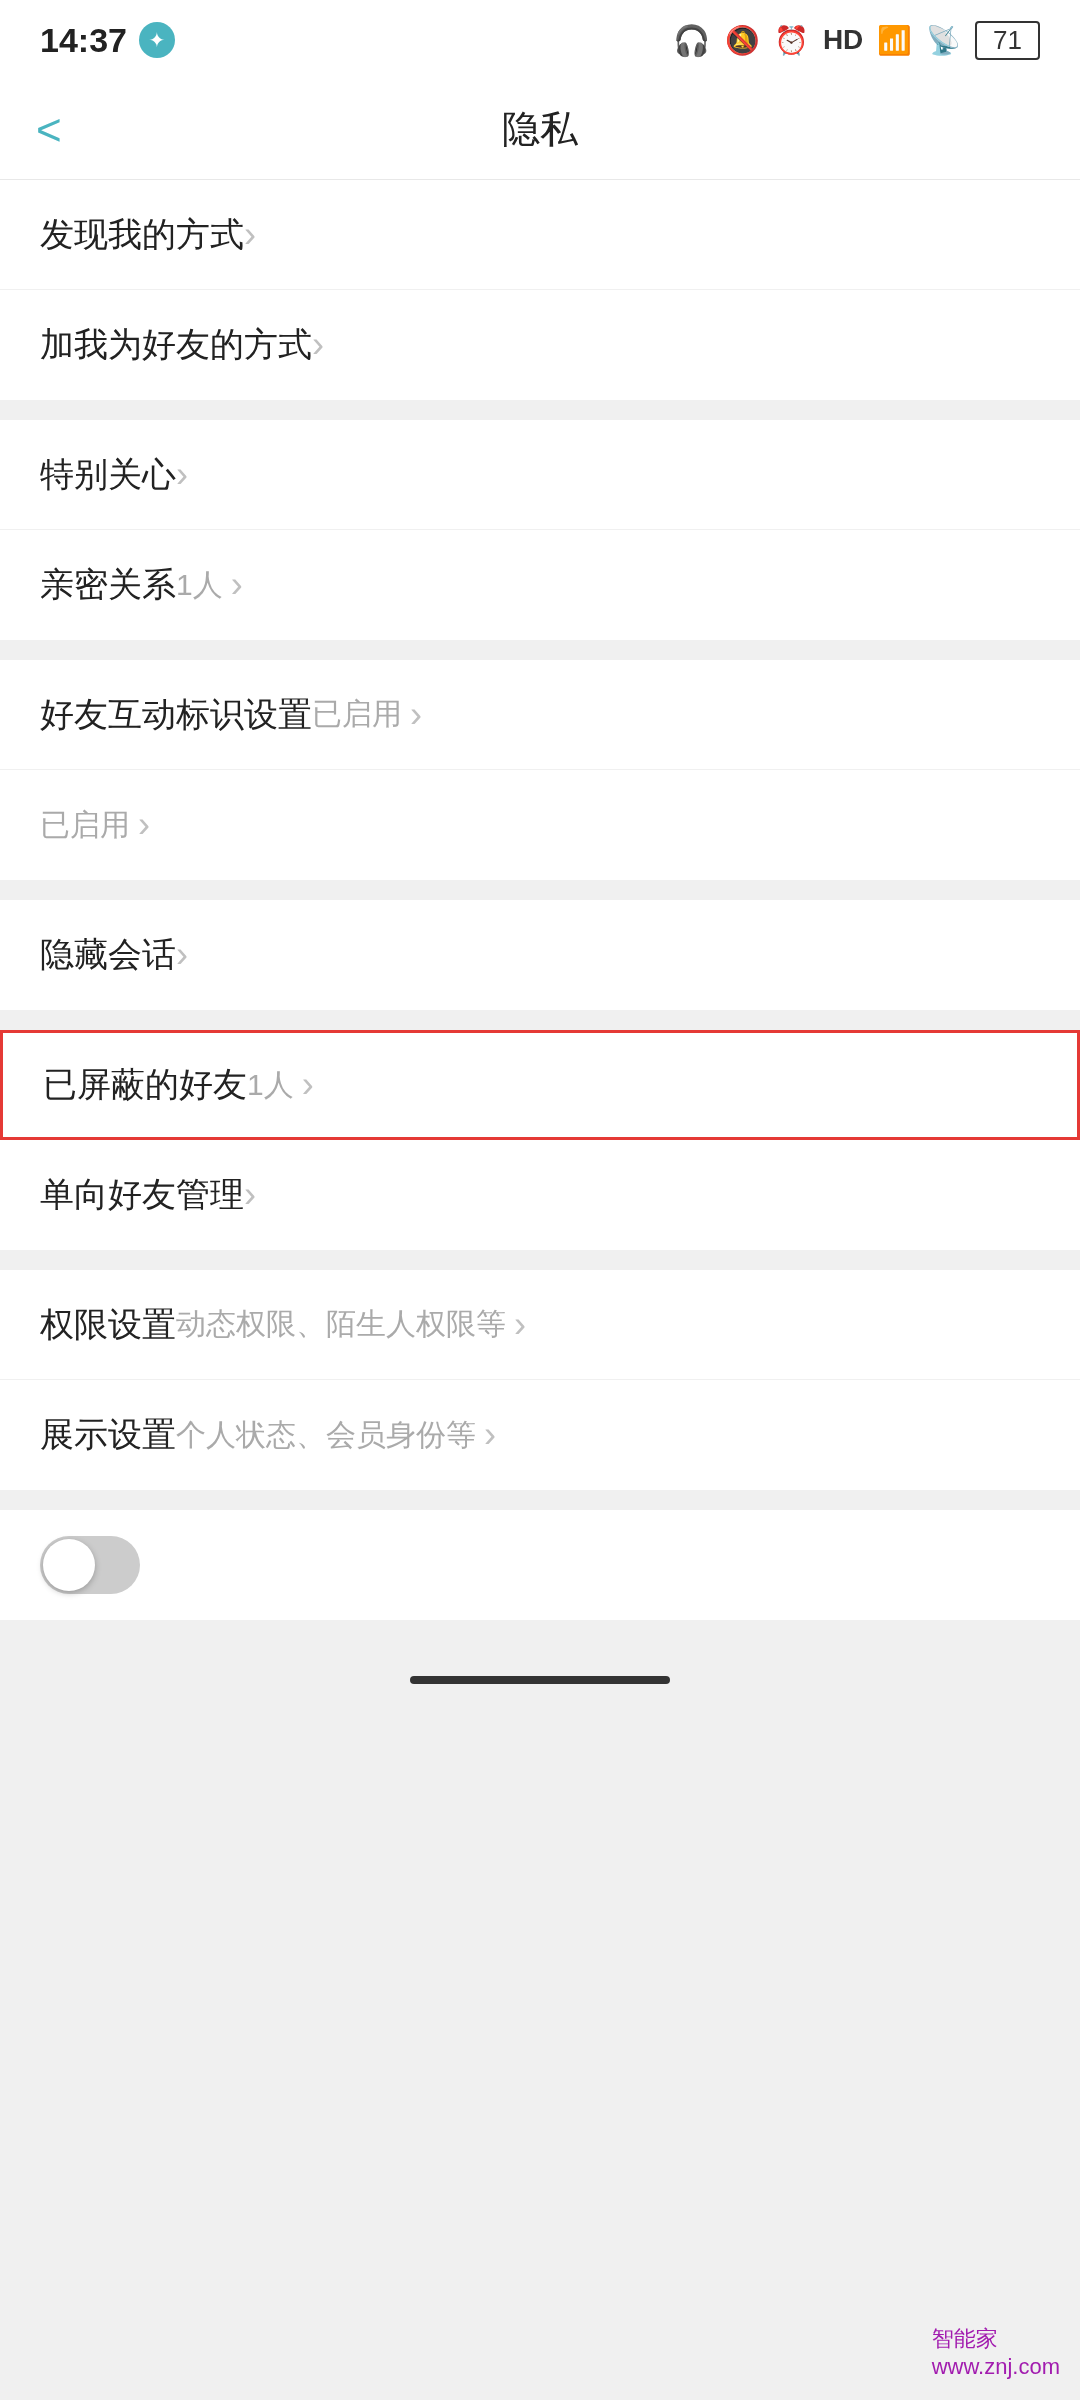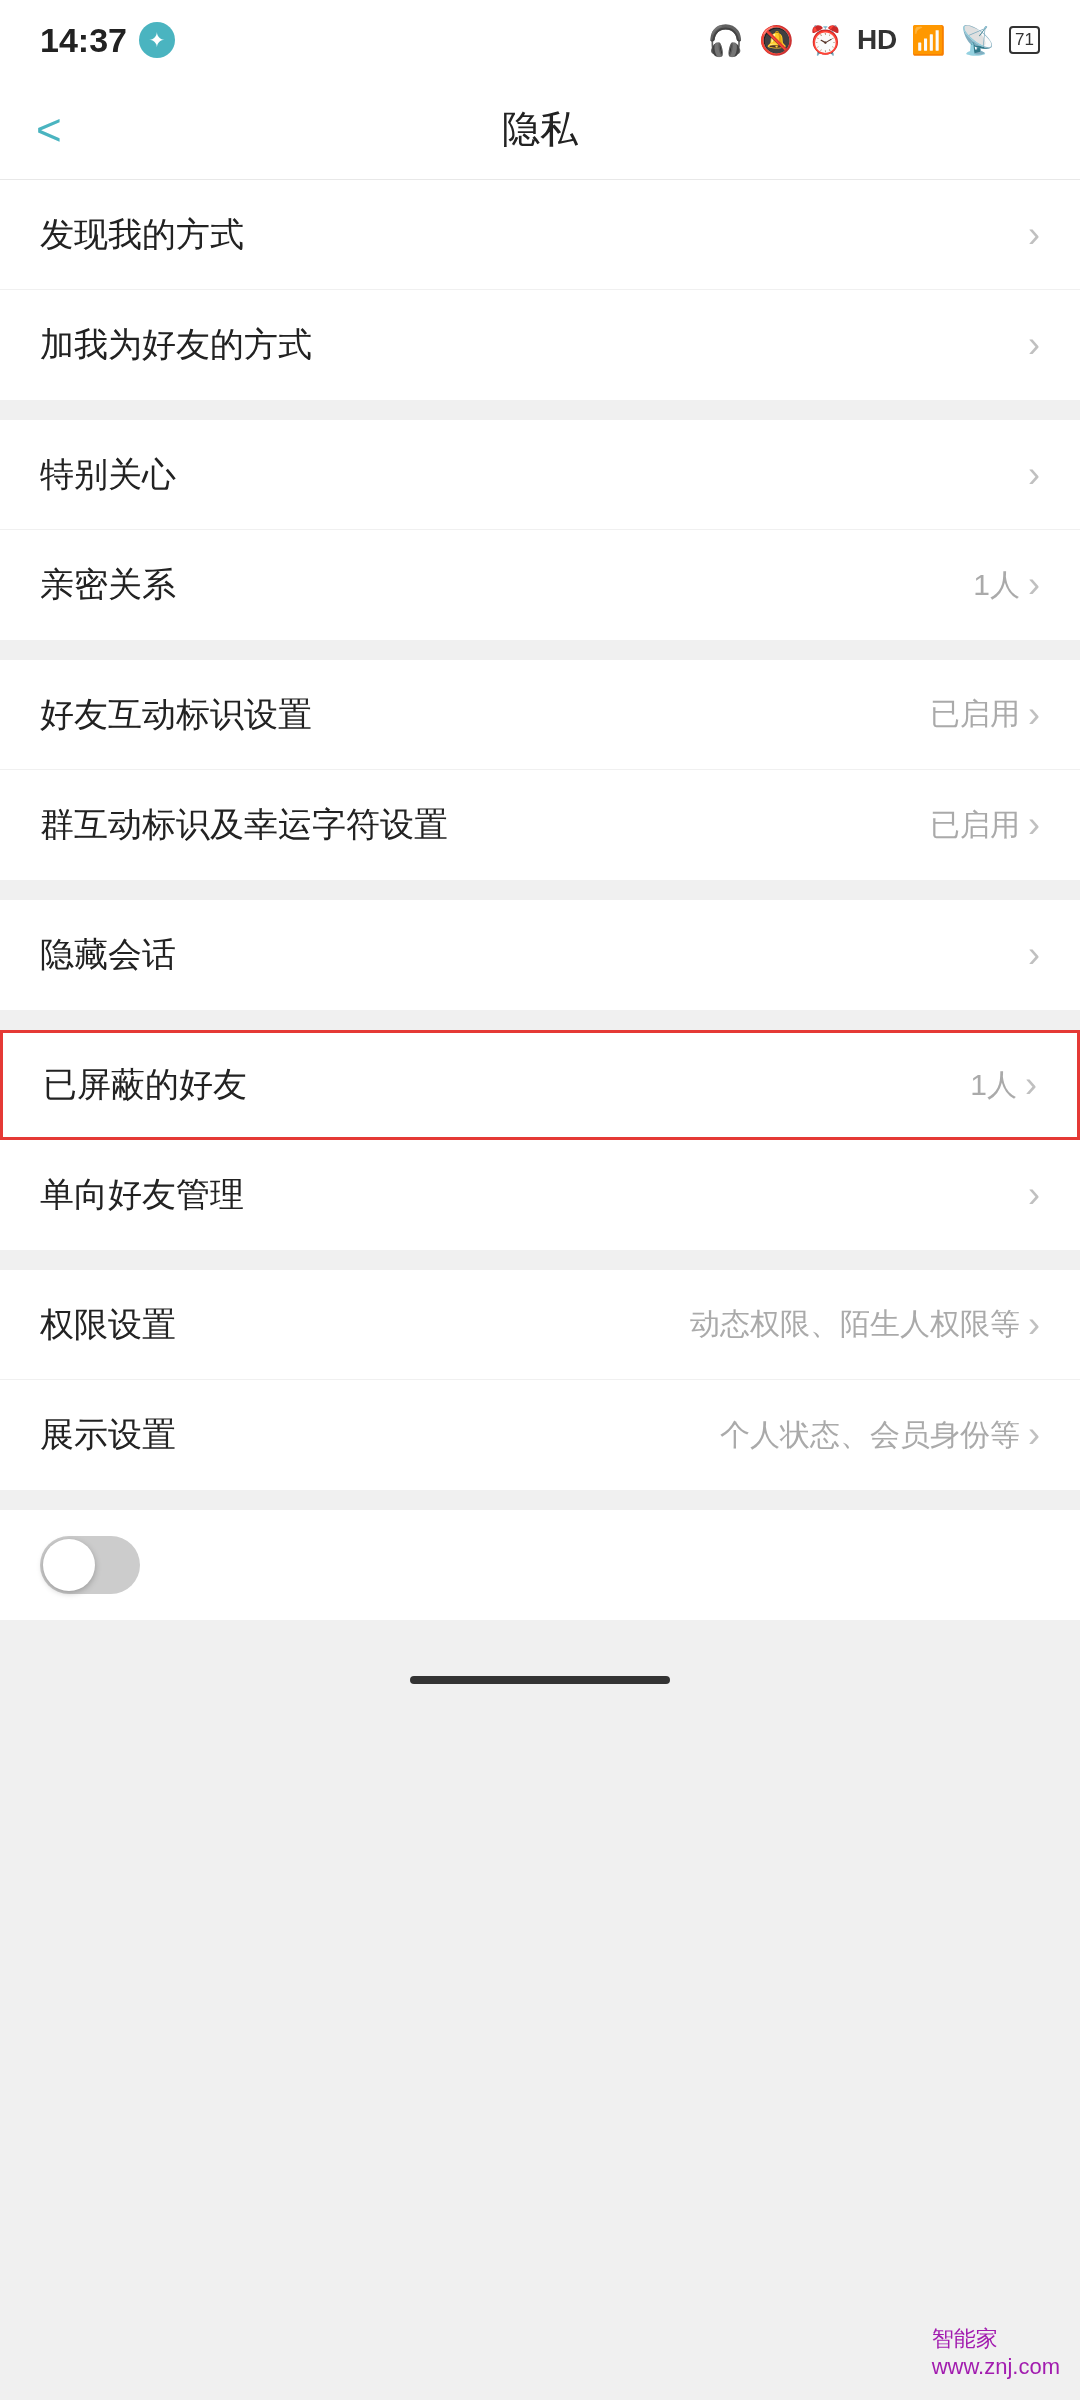--- a/index.html
+++ b/index.html
@@ -71,21 +71,20 @@
       background: #fff;
       margin-bottom: 20px;
     }
 
     .menu-item {
       width: 100%;
       height: 110px;
       background: #fff;
       display: flex;
       align-items: center;
-      justify-content: space-between;
       padding: 0 40px;
       border-bottom: 1px solid #f0f0f0;
       cursor: pointer;
       position: relative;
     }
     .menu-item:last-child {
       border-bottom: none;
     }
 
     .menu-item-left {
@@ -182,21 +181,21 @@
     <span class="status-time">14:37</span>
     <span class="bird-icon">✦</span>
   </div>
   <div class="status-icons">
     <span style="font-size:30px;">🎧</span>
     <span style="font-size:28px;">🔕</span>
     <span style="font-size:28px;">⏰</span>
     <span style="font-size:28px;font-weight:bold;color:#333;">HD</span>
     <span style="font-size:28px;">📶</span>
     <span style="font-size:28px;">📡</span>
-    <span style="font-size:17px;color:#333;border:2px solid #333;padding:2px 4px;border-radius:4px;">
+    <span style="font-size:26px;color:#333;border:2px solid #333;padding:2px 16px;border-radius:4px;">
       <span>71</span>
     </span>
   </div>
 </div>
 
 <div class="nav-bar">
   <span class="nav-back">&lt;</span>
   <span class="nav-title">隐私</span>
 </div>
 
@@ -235,21 +234,20 @@
 
   <div class="section-group">
     <div class="menu-item">
       <span class="menu-item-left">好友互动标识设置</span>
       <div class="menu-item-right">
         <span>已启用</span>
         <span class="chevron">›</span>
       </div>
     </div>
     <div class="menu-item">
-      <span class="menu-item-left">群互动标识及幸运字符设置</span>
       <div class="menu-item-right">
         <span>已启用</span>
         <span class="chevron">›</span>
       </div>
     </div>
   </div>
 
   <div class="section-group">
     <div class="menu-item">
       <span class="menu-item-left">隐藏会话</span>

